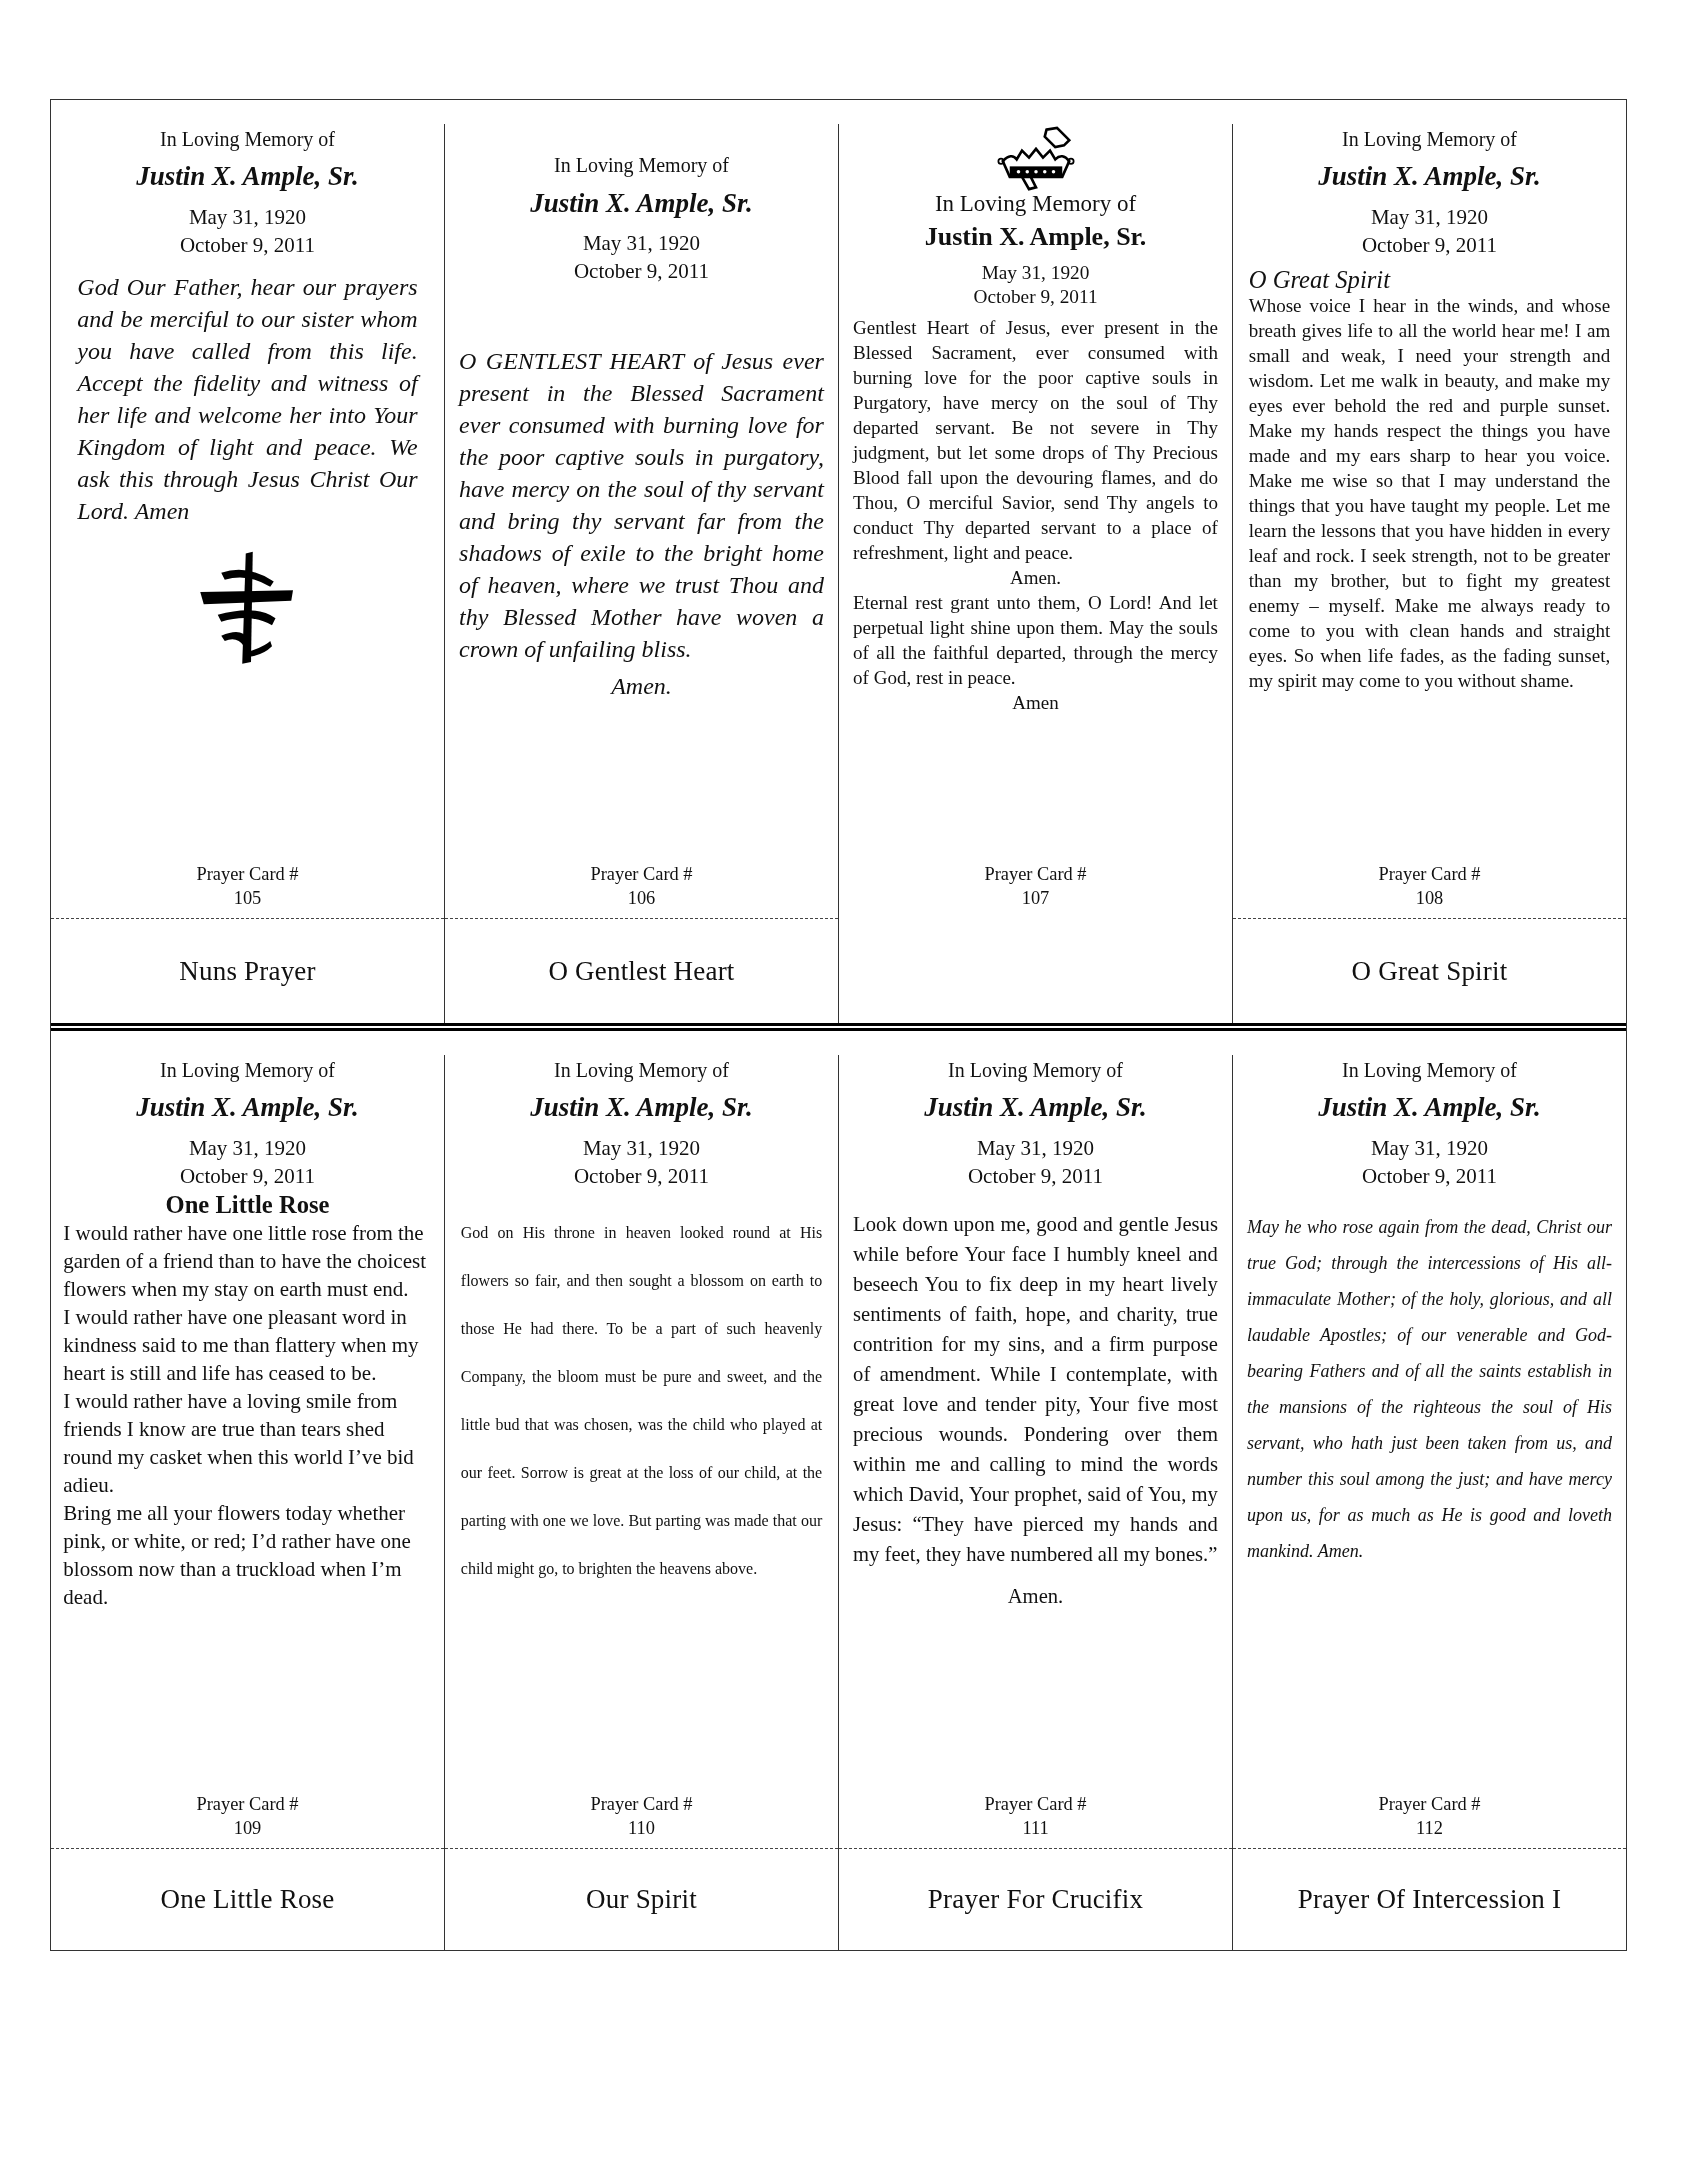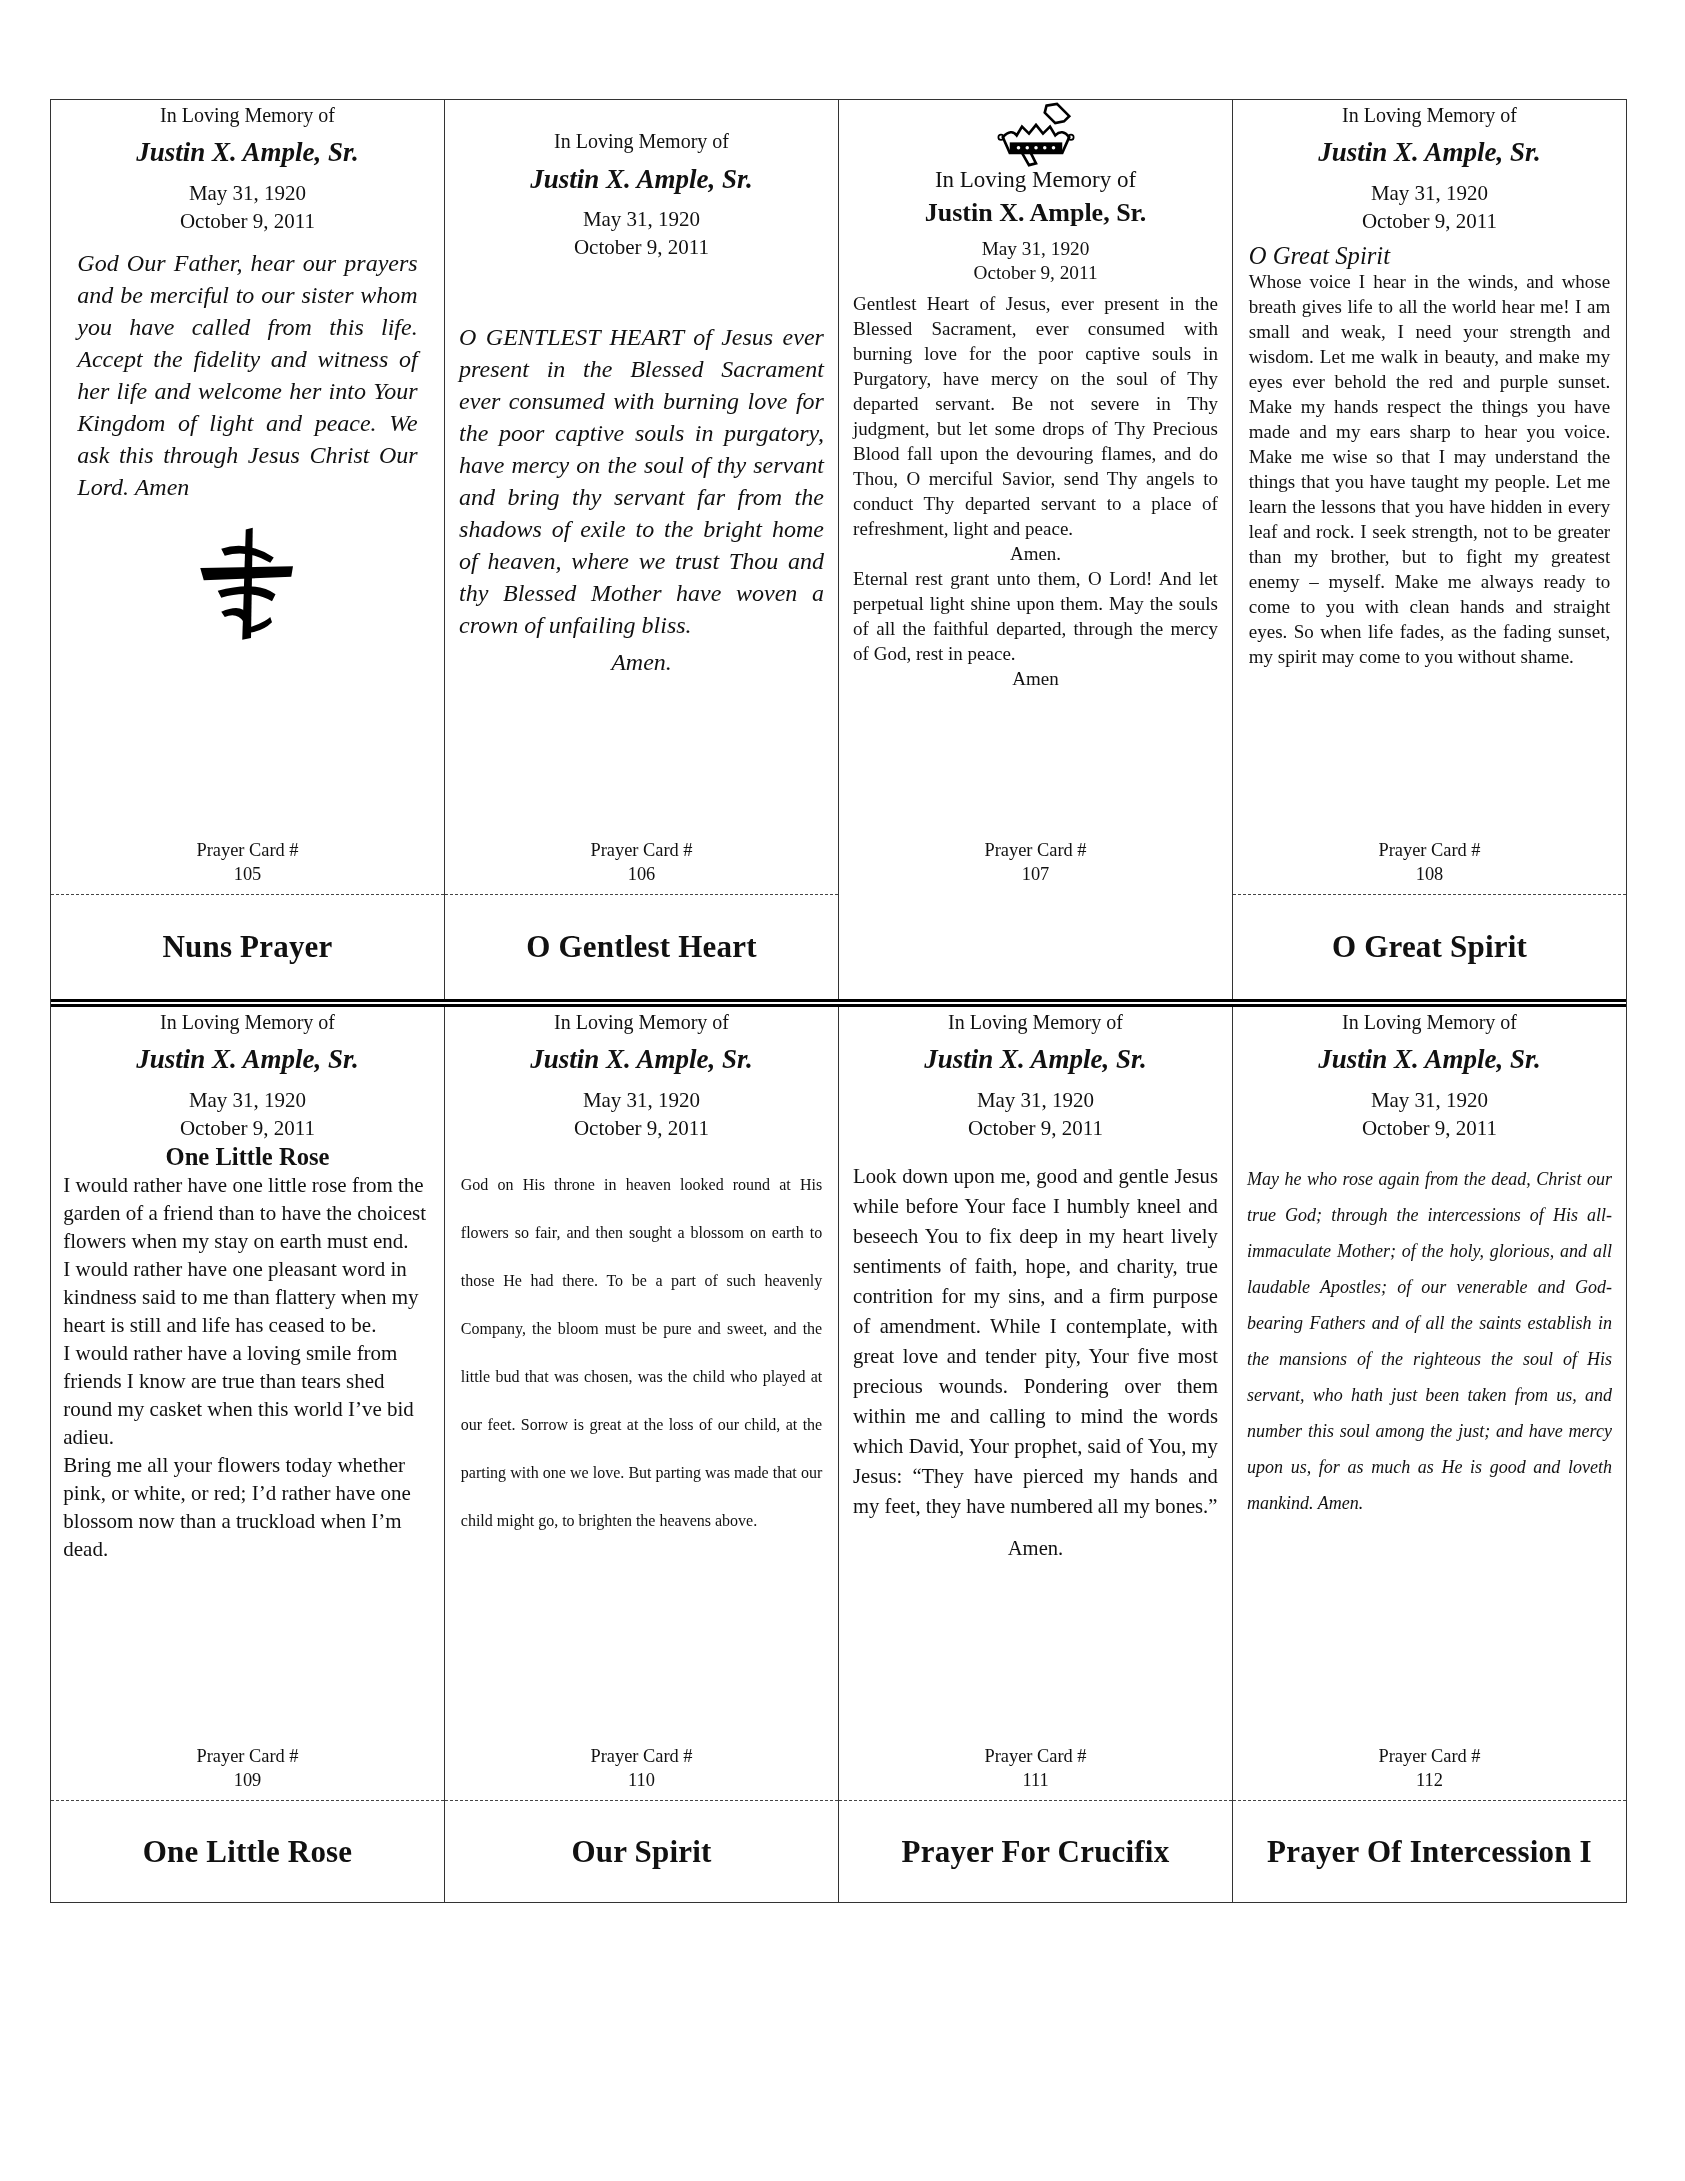--- a/index.html
+++ b/index.html
@@ -1,25 +1,25 @@
 <!DOCTYPE html>
 <html style="font-size:14px"><head>
 <meta charset="utf-8">
 <style>
   html, body { margin: 0; padding: 0; background: #ffffff; }
   body { width: 1685px; height: 2181px; position: relative; font-family: "Liberation Serif", serif; color: #111; }
   .sheet { position: absolute; left: 50px; top: 99px; width: 1577px; border: 1.8px solid #333; box-sizing: border-box; }
   .row { display: flex; }
   .row.top { border-bottom: 0; }
   .divider-double { height: 8px; border-top: 3.5px solid #000; border-bottom: 3.5px solid #000; background: #fff; box-sizing: border-box; }
-  .col { flex: 1 1 0; border-right: 1.8px solid #333; box-sizing: border-box; display: flex; flex-direction: column; }
+  .col { flex: 1 1 0; border-right: 1.8px solid #333; box-sizing: border-box; display: flex; flex-direction: column; margin-top: 24px; }
   .col:last-child { border-right: 0; }
   .card { height: 794px; position: relative; box-sizing: border-box; padding: 0 12.3px; text-align: center; display: flex; flex-direction: column; }
   .row.bottom .card { height: 793px; }
-  .label-area { height: 104px; border-top: 1.8px dashed #444; display: flex; align-items: center; justify-content: center; font-family: "Liberation Serif", serif; font-weight: bold; font-size: 31px; letter-spacing: 0.2px; }
+  .label-area { height: 104px; border-top: 1.8px dashed #444; display: flex; align-items: center; justify-content: center; font-family: "Liberation Serif", serif; font-weight: normal; font-size: 27px; letter-spacing: 0.2px; }
   .row.bottom .label-area { height: 101px; }
   .ilmo { font-size: 20px; margin-top: 3.5px; }
   .name { font-size: 27px; font-weight: bold; font-style: italic; margin-top: 10.5px; }
   .name.upright { font-style: normal; }
   .dates { font-size: 21px; line-height: 28px; margin-top: 10.5px; }
   .body { font-size: 24px; line-height: 32px; text-align: justify; font-style: italic; margin-top: 8.8px; padding: 0 14px; }
   .body.small { font-size: 19px; line-height: 25px; font-style: normal; padding: 0 1.8px; margin-top: 5.3px; }
   .body.med { font-size: 16px; line-height: 48px; font-style: normal; padding: 0 3.5px; margin-top: 19.3px; }
   .body.rose { font-size: 21px; line-height: 28px; font-style: normal; text-align: left; padding: 0; margin-top: 0; }
   .body.crucifix { font-size: 20.6px; line-height: 30px; font-style: normal; padding: 0 1.8px; margin-top: 19.3px; }

